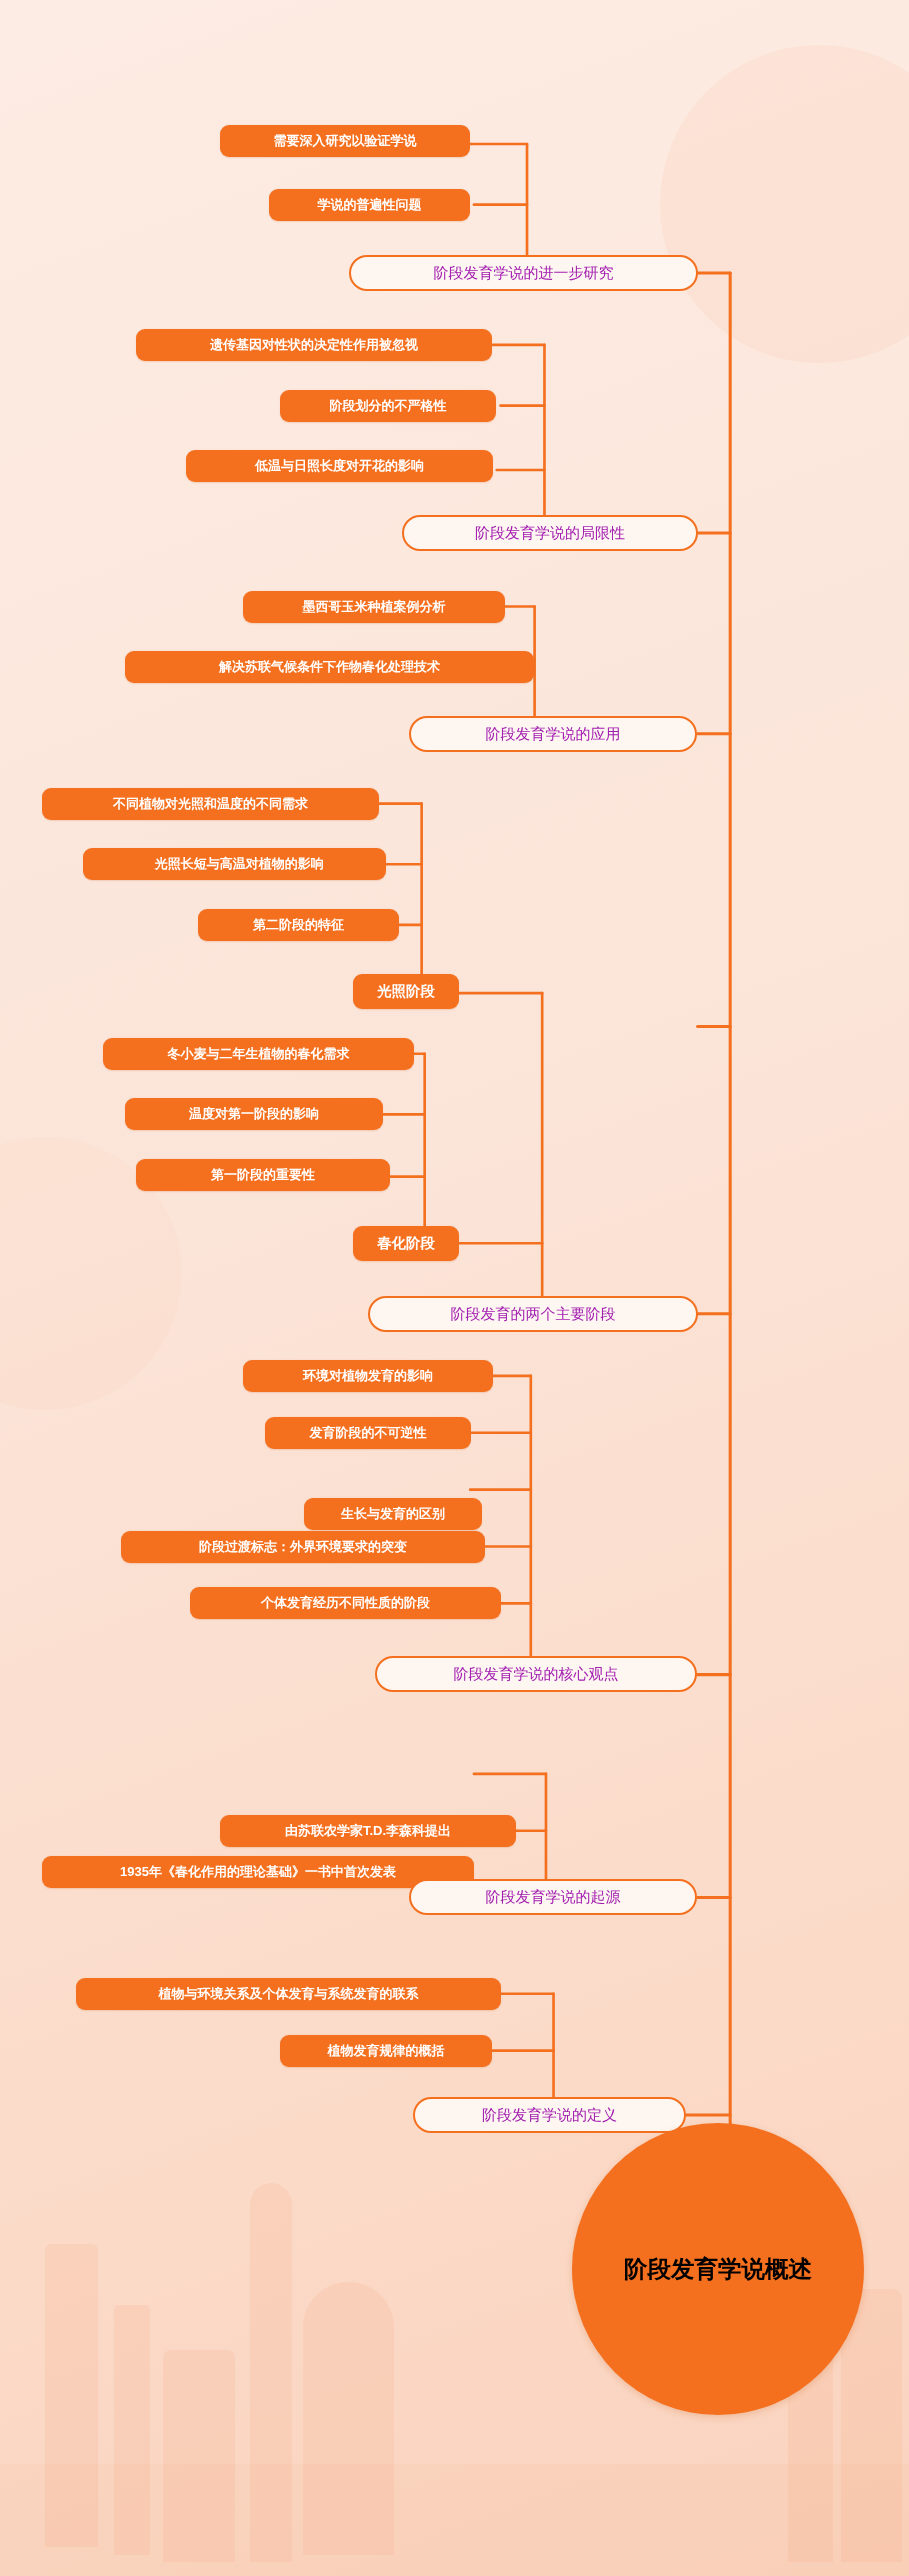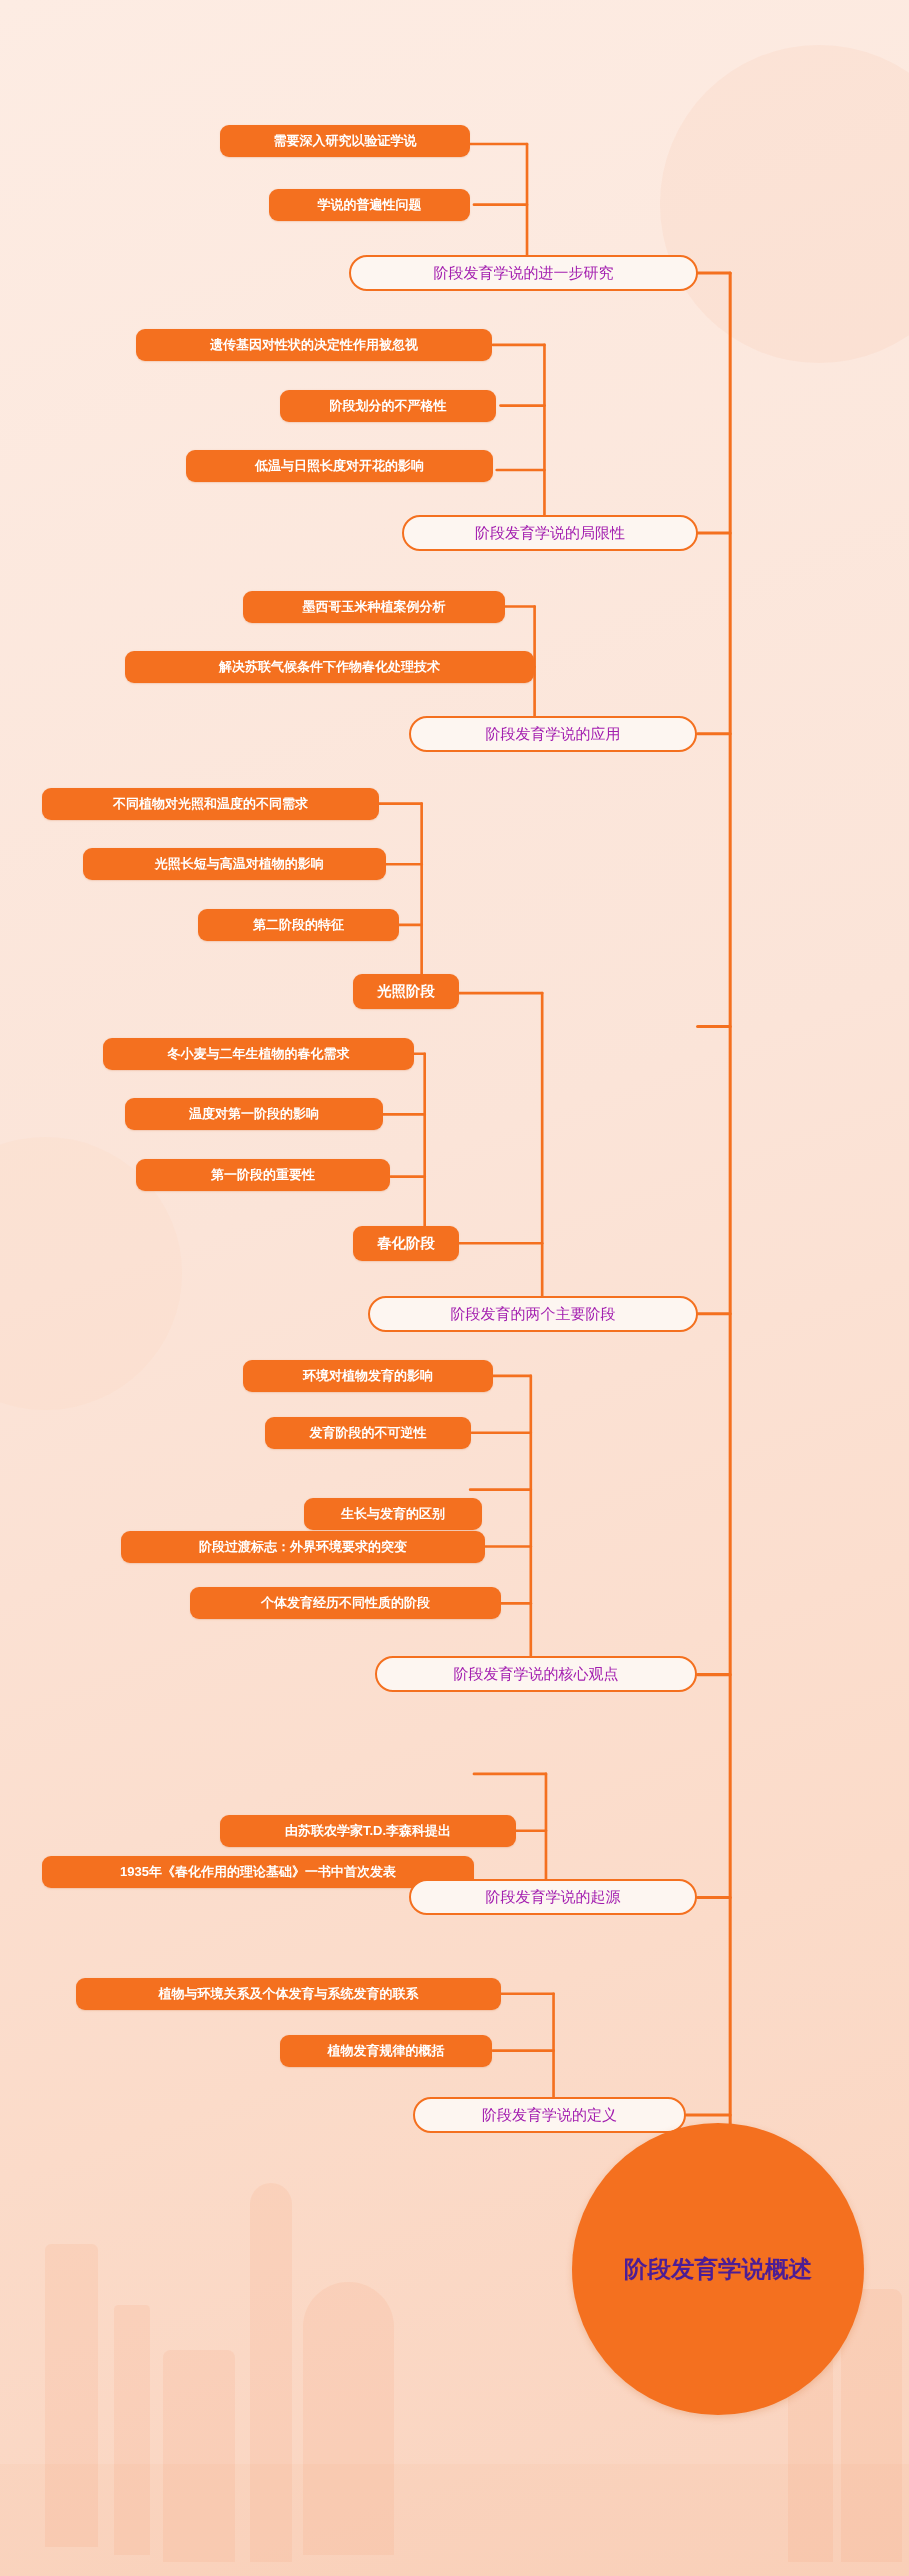--- a/index.html
+++ b/index.html
@@ -44,21 +44,21 @@
     font-size:15px;
     font-weight:normal;
     padding:0 18px;
     height:36px;
   }
   
   .root{
     position:absolute;
     border-radius:50%;
     background:#f4701f;
-    color:#4c1d95;
+    color:#000000;
     display:flex;align-items:center;justify-content:center;
     font-size:23.5px;font-weight:bold;
     box-shadow:0 2.3px 7.6px rgba(200,90,20,0.22);
     text-align:right;
   }
 </style>
 </head>
 <body>
 
 <div class="bg-deco">

